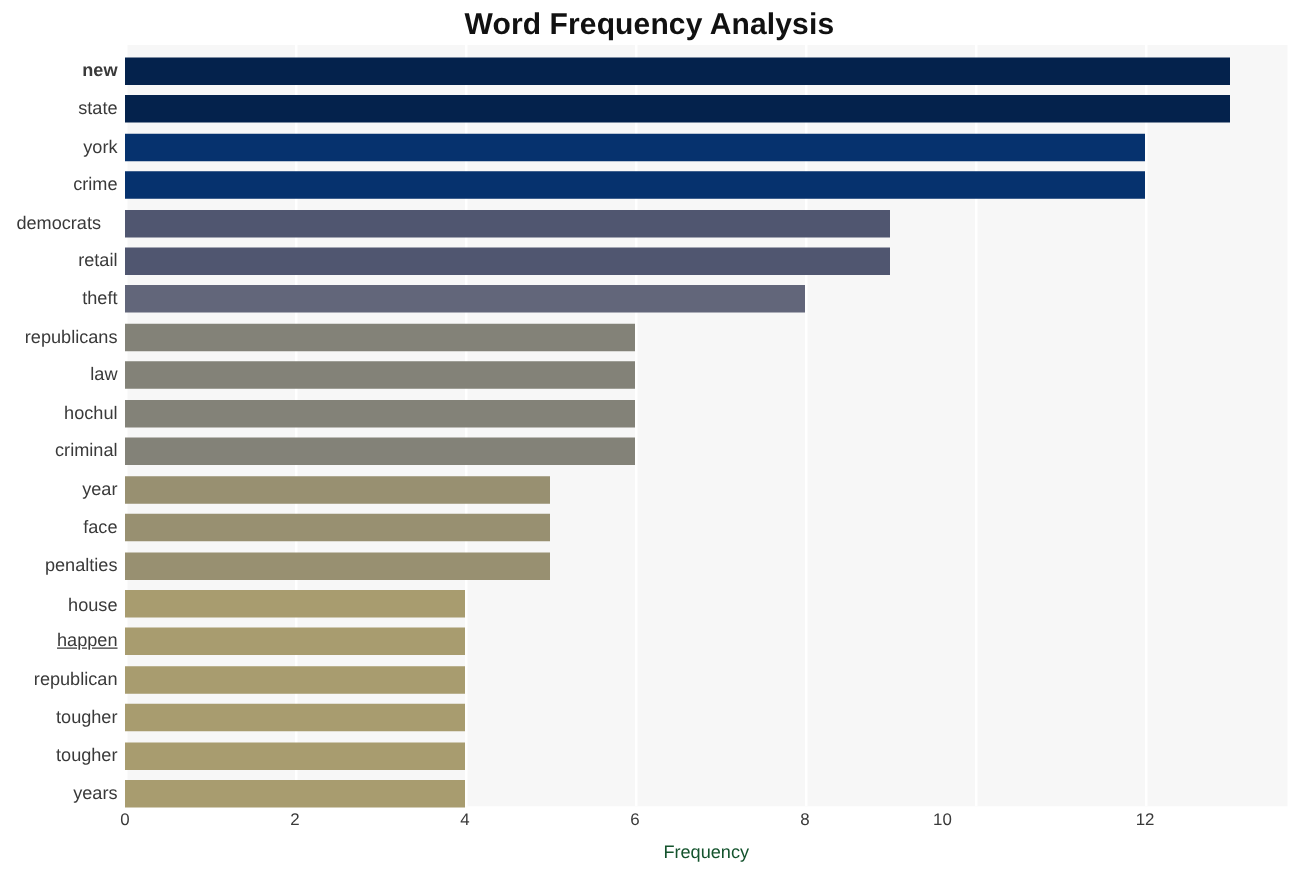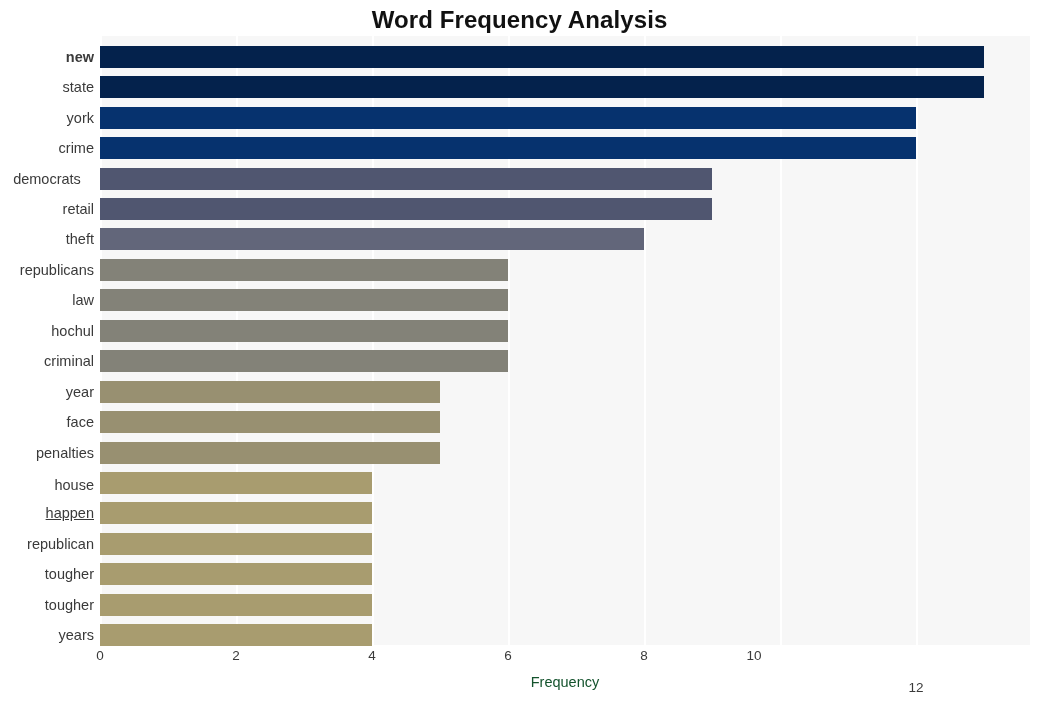--- a/index.html
+++ b/index.html
@@ -166,18 +166,18 @@
       <div class="ylabel" style="top: 588.275px; padding-left: 12px;">years</div>
     </div>
 
   <div id="xticks-layer">
       <div class="xtick" style="left: 100px;">0</div>
       <div class="xtick" style="left: 236.005px;">2</div>
       <div class="xtick" style="left: 372.009px;">4</div>
       <div class="xtick" style="left: 508.014px;">6</div>
       <div class="xtick" style="left: 644.019px;">8</div>
       <div class="xtick" style="left: 754px;">10</div>
-      <div class="xtick" style="left: 916.028px; margin-top: 32px;">12</div>
+      <div class="xtick" style="left: 916.028px;">12</div>
     </div>
 
   <div id="xaxis-label">Frequency</div>
 
 </div>
 
 </body></html>

